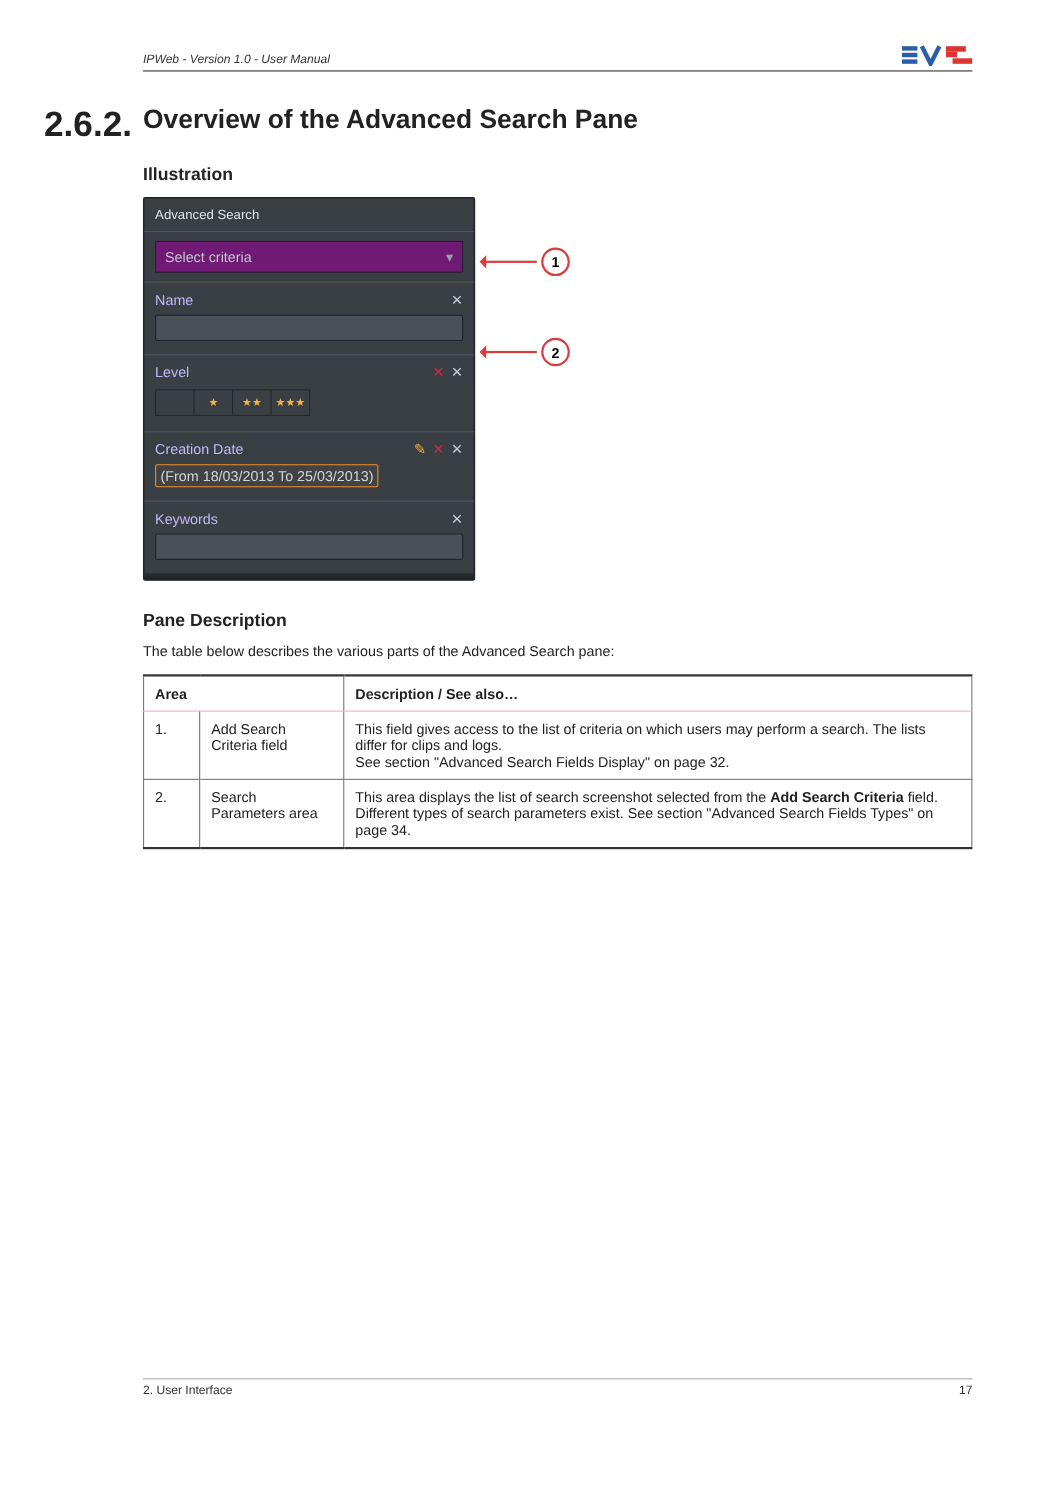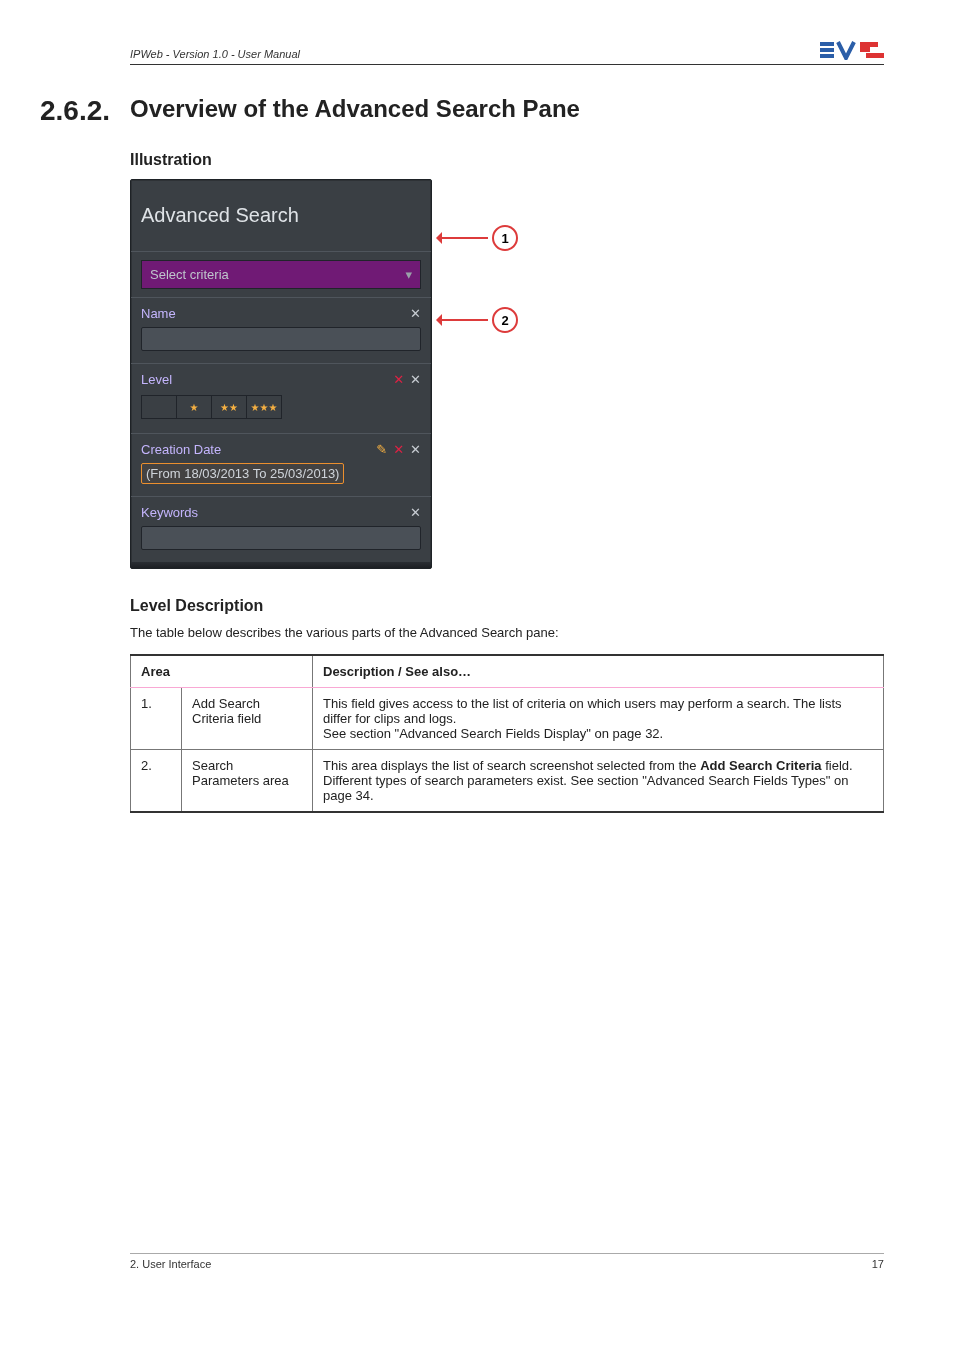--- a/index.html
+++ b/index.html
@@ -45,21 +45,21 @@
   .logo {
     display: inline-flex;
     gap: 3px;
     align-items: center;
   }
   .logo svg { display:block; }
 
   .secnum {
     position: absolute;
     left: 40px;
-    font-size: 28px;
+    font-size: 32px;
     font-weight: bold;
   }
   h1.sectitle {
     font-size: 24px;
     margin: 0 0 24px 0;
     font-weight: bold;
   }
   h2.subhead {
     font-size: 16px;
     font-weight: bold;
@@ -78,22 +78,22 @@
   .panel {
     width: 300px;
     background: var(--panel-dark1);
     border: 1px solid #1e2226;
     border-radius: 2px;
     color: var(--panel-text);
     font-size: 13px;
     box-shadow: 0 0 0 1px rgba(0,0,0,.2) inset;
   }
   .panel-title {
-    padding: 24px 10px;
-    font-size: 20px;
+    padding: 8px 10px;
+    font-size: 12px;
     color: #dfe3e7;
     border-bottom: 1px solid var(--panel-sep);
   }
   .panel-select {
     margin: 8px 10px;
     background: #701a75;
     border: 1px solid #20242a;
     padding: 6px 8px;
     display: flex;
     align-items: center;
@@ -322,21 +322,21 @@
     <div class="callout" style="top:46px; left:308px;">
       <div class="arrow"></div>
       <div class="num">1</div>
     </div>
     <div class="callout" style="top:128px; left:308px;">
       <div class="arrow"></div>
       <div class="num">2</div>
     </div>
   </div>
 
-  <h2 class="subhead">Level Description</h2>
+  <h2 class="subhead">Pane Description</h2>
   <p class="lead">The table below describes the various parts of the Advanced Search pane:</p>
 
   <table class="desc">
     <thead>
       <tr>
         <th colspan="2">Area</th>
         <th>Description / See also…</th>
       </tr>
     </thead>
     <tbody>

